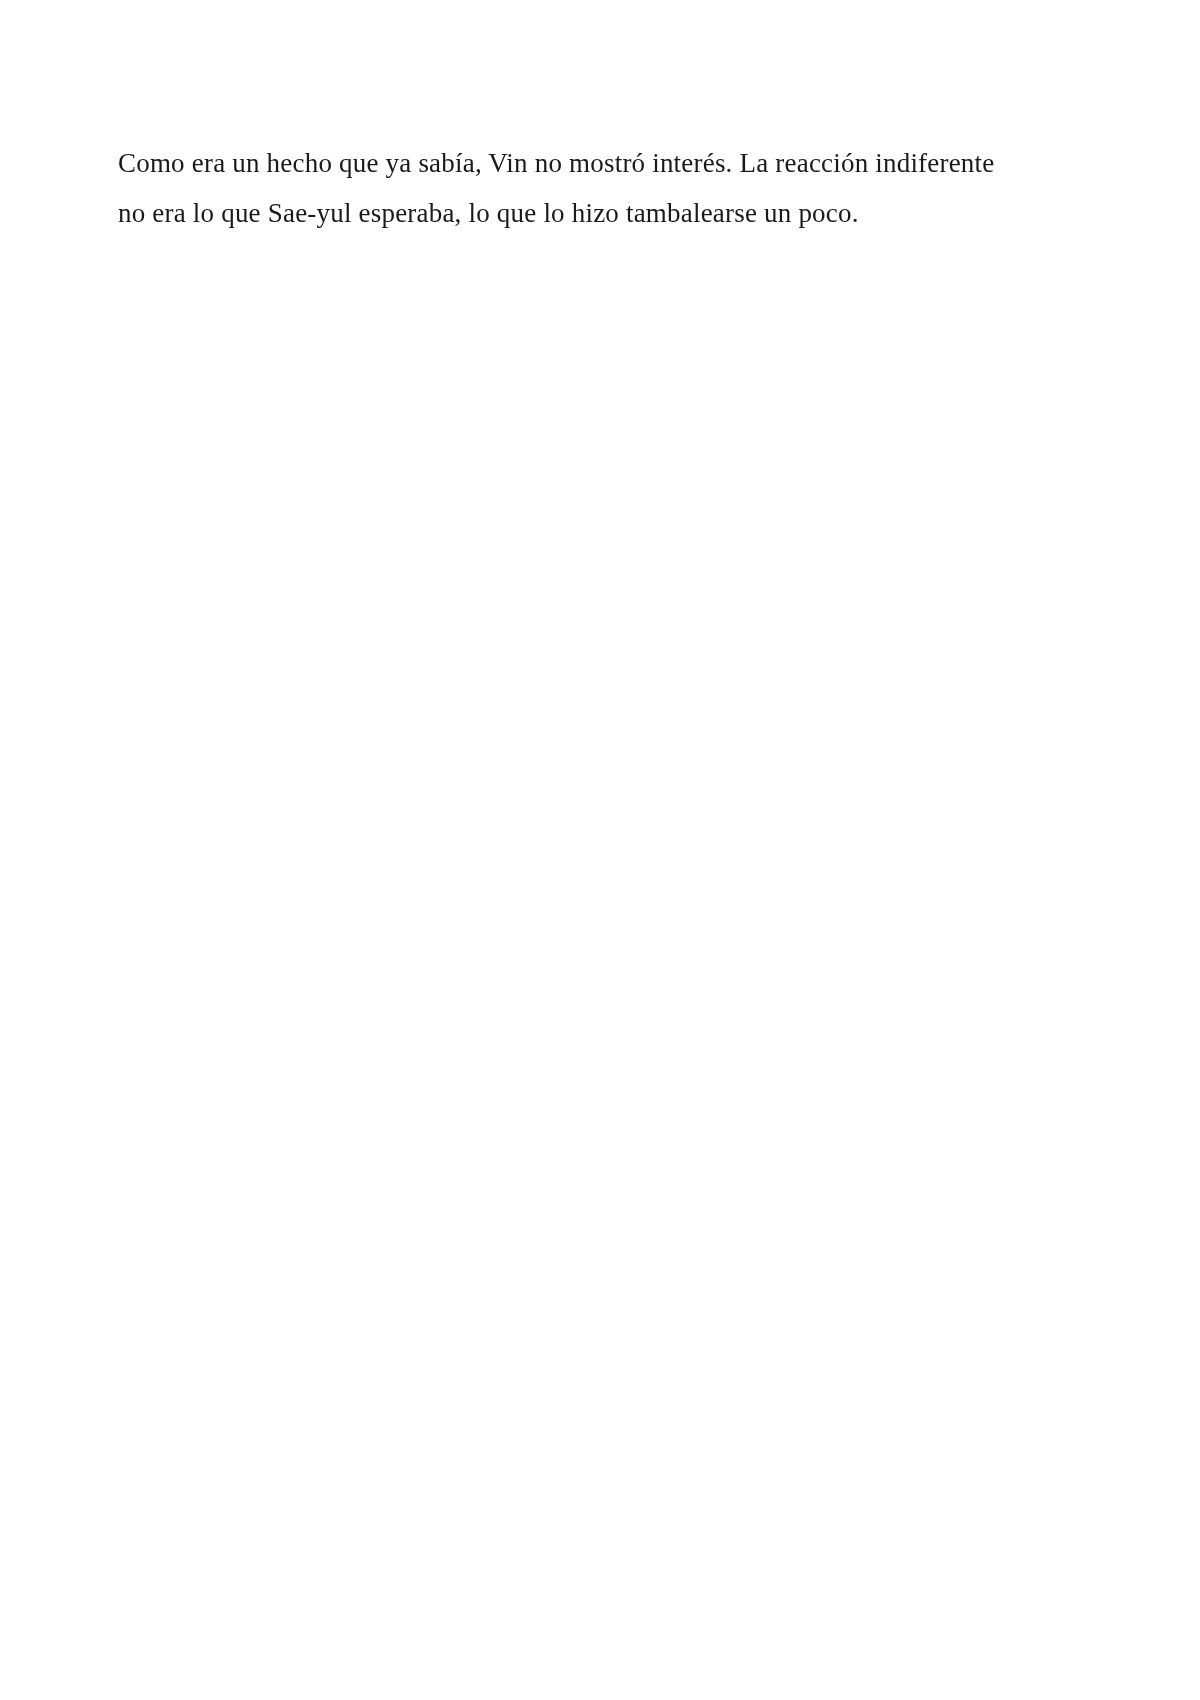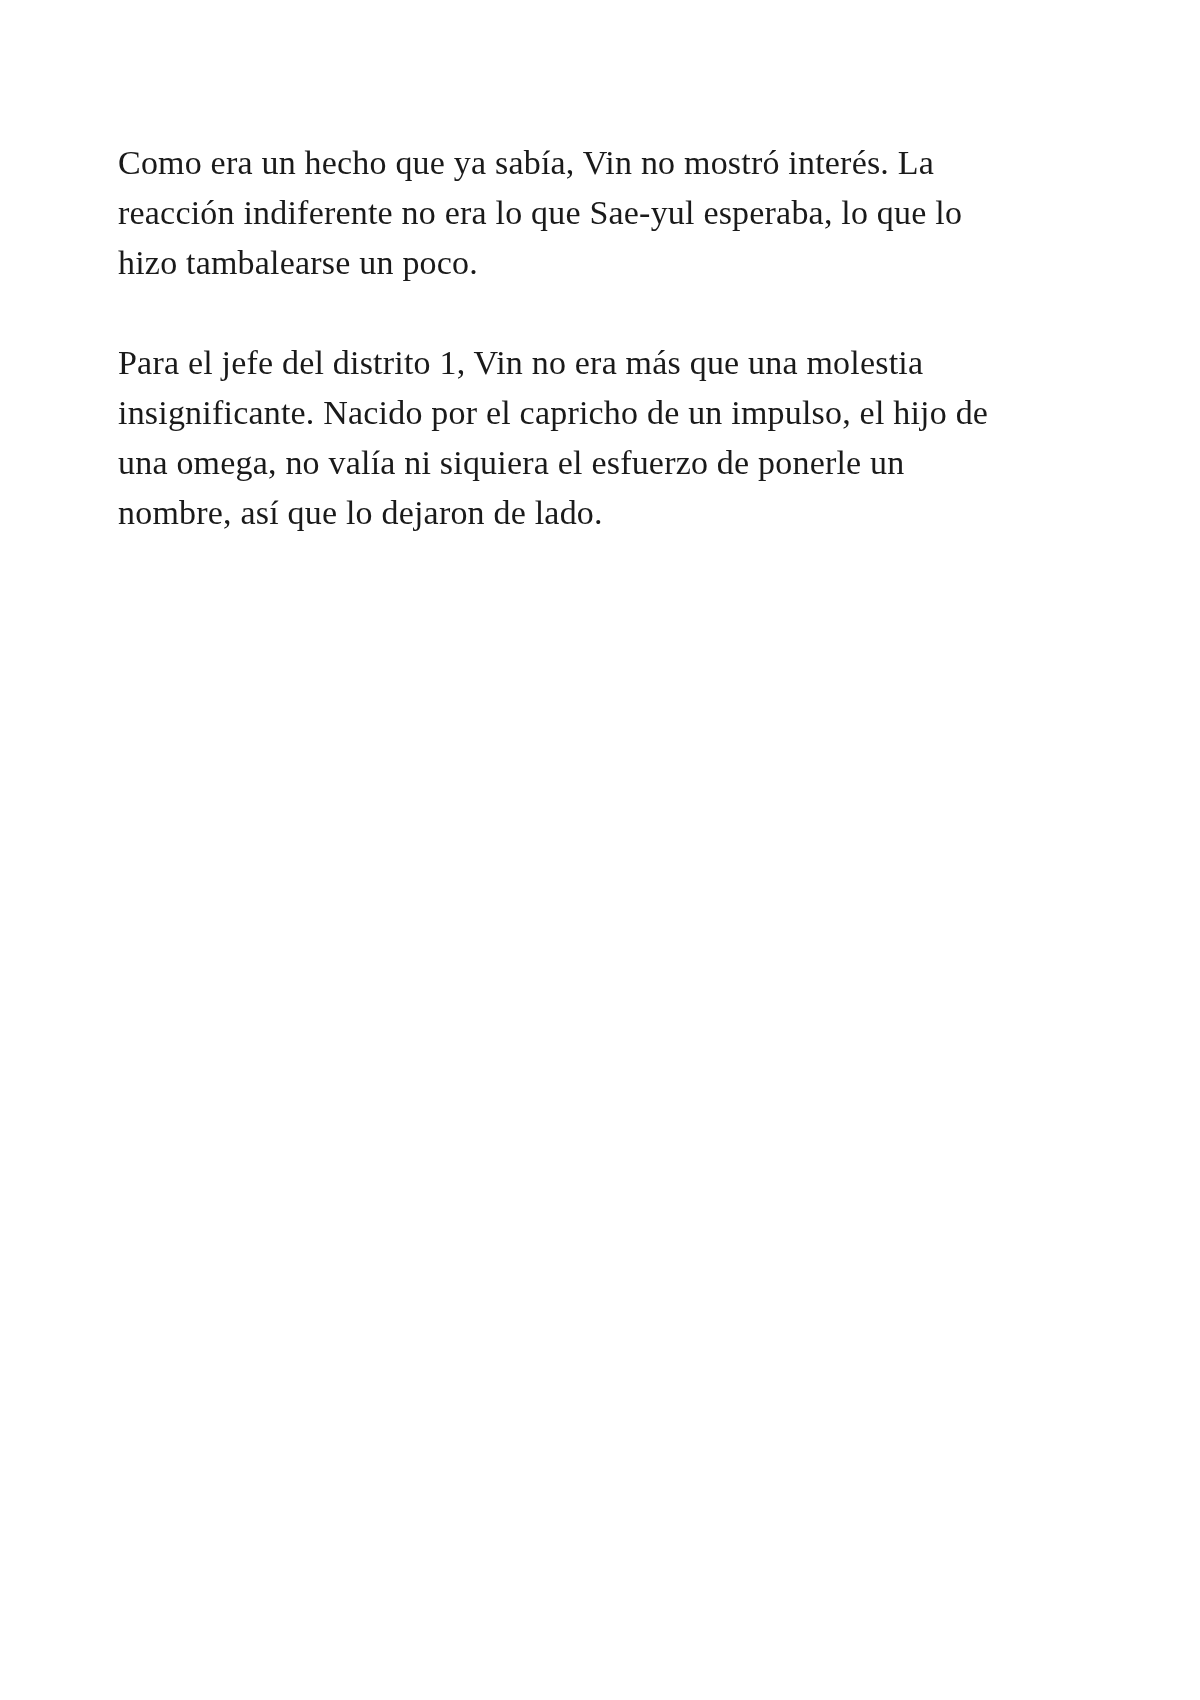--- a/index.html
+++ b/index.html
@@ -13,31 +13,30 @@
       position: relative;
       overflow: hidden;
     }
     .page {
       position: absolute;
       left: 118px;
       top: 138px;
       width: 880px;
       color: #1a1a1a;
       font-family: "Liberation Serif", "DejaVu Serif", serif;
-      font-size: 34px;
+      font-size: 27px;
       line-height: 50px;
       letter-spacing: 0.2px;
     }
     .para {
       margin: 0 0 50px 0;
       padding: 0;
     }
     .para:last-child {
       margin-bottom: 0;
     }
   </style>
 </head>
 <body>
 
 <div class="page">
   <p class="para">Como era un hecho que ya sabía, Vin no mostró interés. La reacción indiferente no era lo que Sae-yul esperaba, lo que lo hizo tambalearse un poco.</p>
-  <p class="para">Para el jefe del distrito 1, Vin no era más que una molestia insignificante. Nacido por el capricho de un impulso, el hijo de una omega, no valía ni siquiera el esfuerzo de ponerle un nombre, así que lo dejaron de lado.</p>
 </div>
 
 </body></html>

